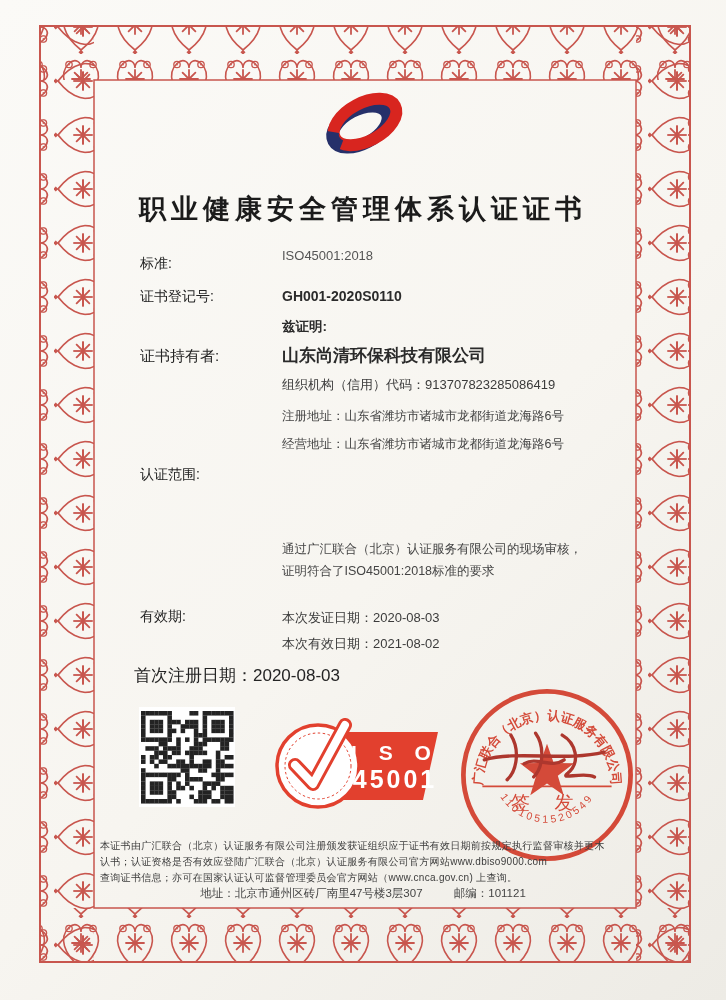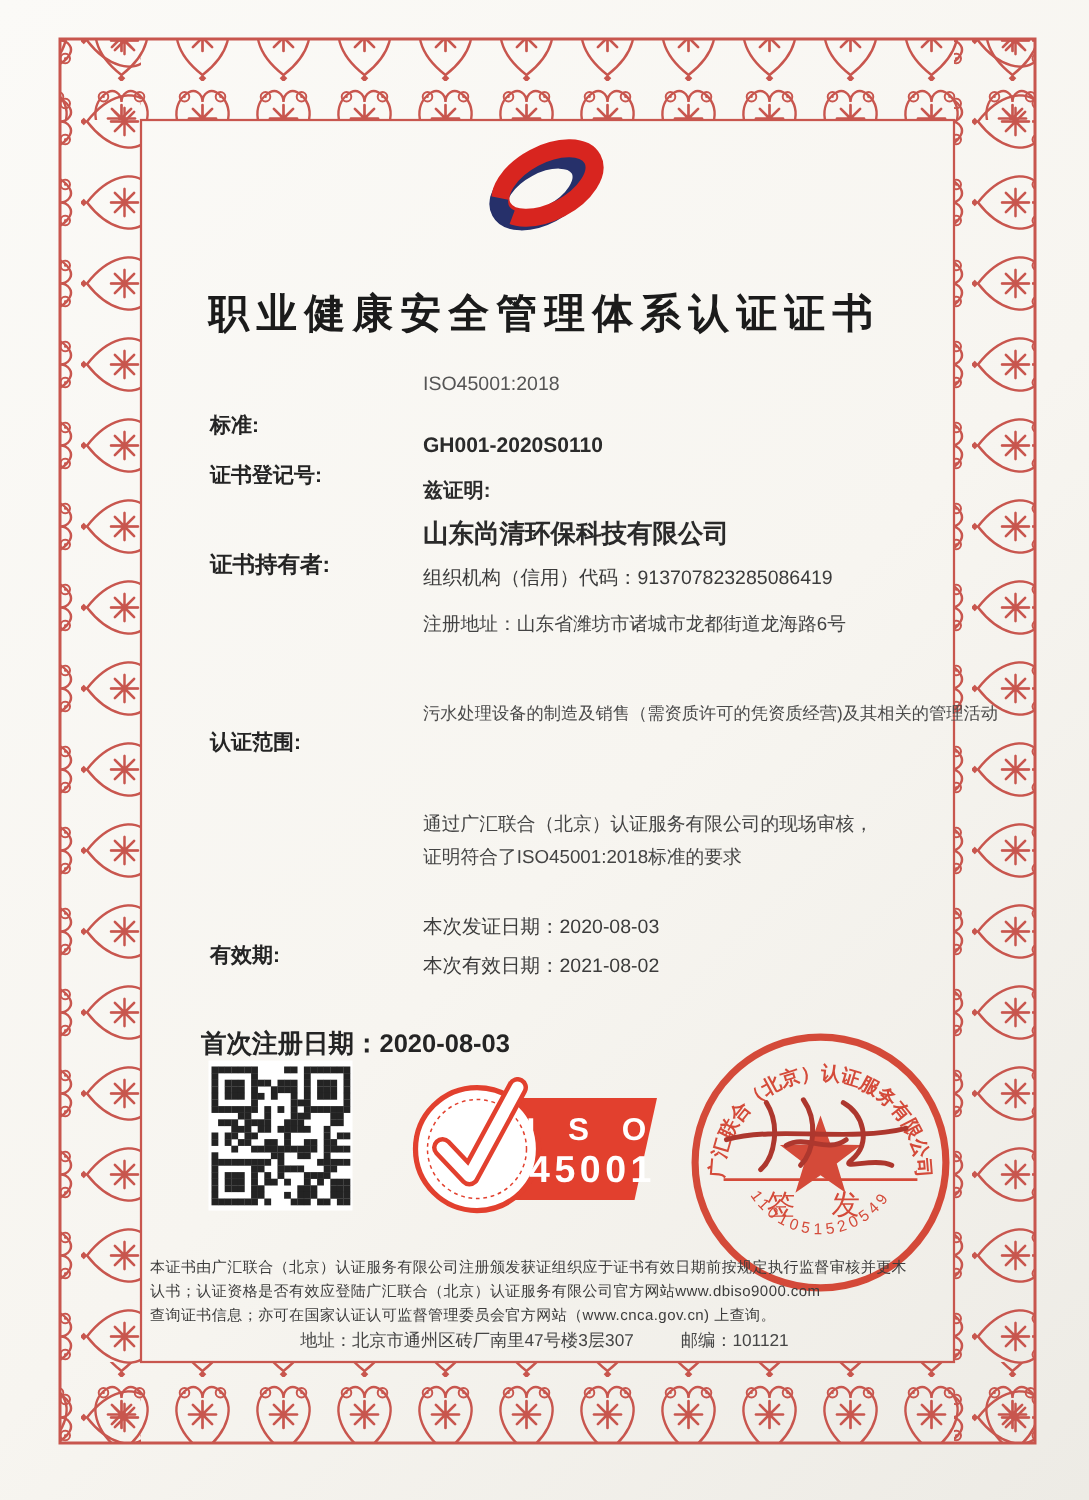--- a/index.html
+++ b/index.html
@@ -14,21 +14,21 @@
   .frame{position:absolute;left:0;top:0;}
   .brand{
     position:absolute;top:161px;left:0;width:100%;text-align:center;
     color:#1d3e9b;font-weight:bold;font-size:17px;letter-spacing:1px;
   }
   .title{
     position:absolute;top:191px;left:0;width:100%;text-align:center;
     font-size:27px;font-weight:900;letter-spacing:5px;color:#1b1b1b;
     font-family:"DejaVu Sans","Liberation Sans",sans-serif;
   }
-  .lab{position:absolute;font-weight:bold;color:#242424;font-size:14px;white-space:nowrap;margin-top:20px;}
+  .lab{position:absolute;font-weight:normal;color:#242424;font-size:14px;white-space:nowrap;}
   .val{position:absolute;color:#3b3b3b;font-size:13px;white-space:nowrap;}
   .val.bold{font-weight:bold;color:#2b2b2b;}
   .holder{font-size:17px;font-weight:bold;color:#2a2a2a;}
   .small{font-size:12.5px;color:#444;}
   .scope{font-size:11.5px;color:#4a4a4a;}
   .footer{
     position:absolute;left:100px;top:838px;width:540px;
     font-size:10px;line-height:16px;color:#3c3c3c;letter-spacing:.3px;white-space:nowrap;
   }
   .addr-line{
@@ -94,23 +94,23 @@
   <div class="val bold" style="left:282px;top:288px;font-size:14px;">GH001-2020S0110</div>
 
   <div class="val bold" style="left:282px;top:318px;font-size:13.5px;">兹证明:</div>
 
   <div class="lab" style="left:140px;top:347px;font-size:15px;">证书持有者:</div>
   <div class="val holder" style="left:282px;top:344px;">山东尚清环保科技有限公司</div>
 
   <div class="val" style="left:282px;top:376px;font-size:13px;">组织机构（信用）代码：913707823285086419</div>
 
   <div class="val small" style="left:282px;top:408px;">注册地址：山东省潍坊市诸城市龙都街道龙海路6号</div>
+  <div class="val small" style="left:282px;top:436px;">经营地址：山东省潍坊市诸城市龙都街道龙海路6号</div>
 
   <div class="lab" style="left:140px;top:466px;">认证范围:</div>
-  <div class="val scope" style="left:282px;top:468px;">污水处理设备的制造及销售（需资质许可的凭资质经营)及其相关的管理活动</div>
 
   <div class="val small" style="left:282px;top:541px;">通过广汇联合（北京）认证服务有限公司的现场审核，</div>
   <div class="val small" style="left:282px;top:563px;">证明符合了ISO45001:2018标准的要求</div>
 
   <div class="lab" style="left:140px;top:608px;">有效期:</div>
   <div class="val" style="left:282px;top:609px;">本次发证日期：2020-08-03</div>
   <div class="val" style="left:282px;top:635px;">本次有效日期：2021-08-02</div>
 
   <div class="lab" style="left:134px;top:664px;font-size:17px;">首次注册日期：2020-08-03</div>
 

